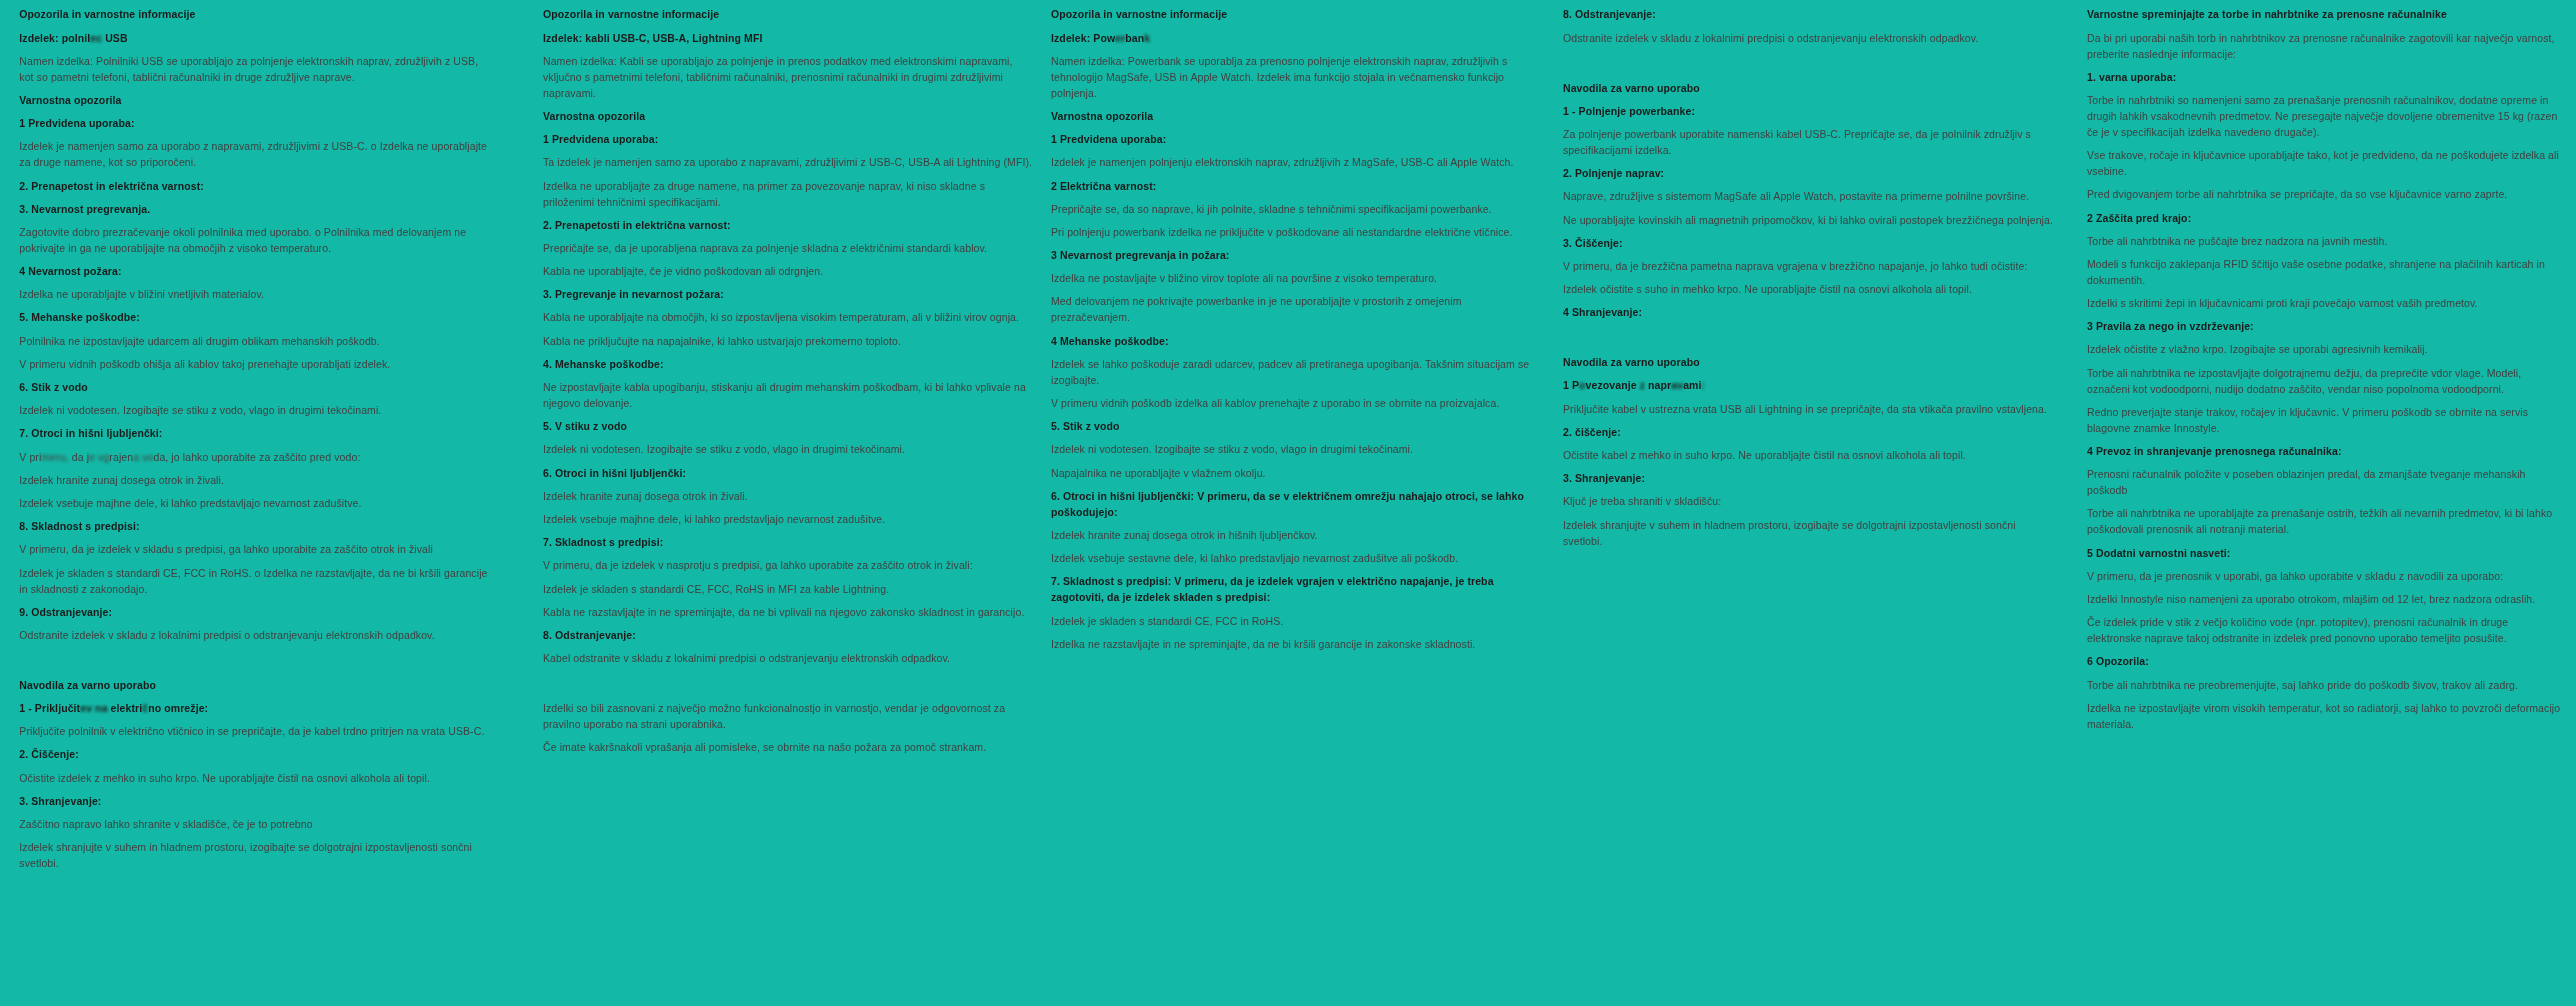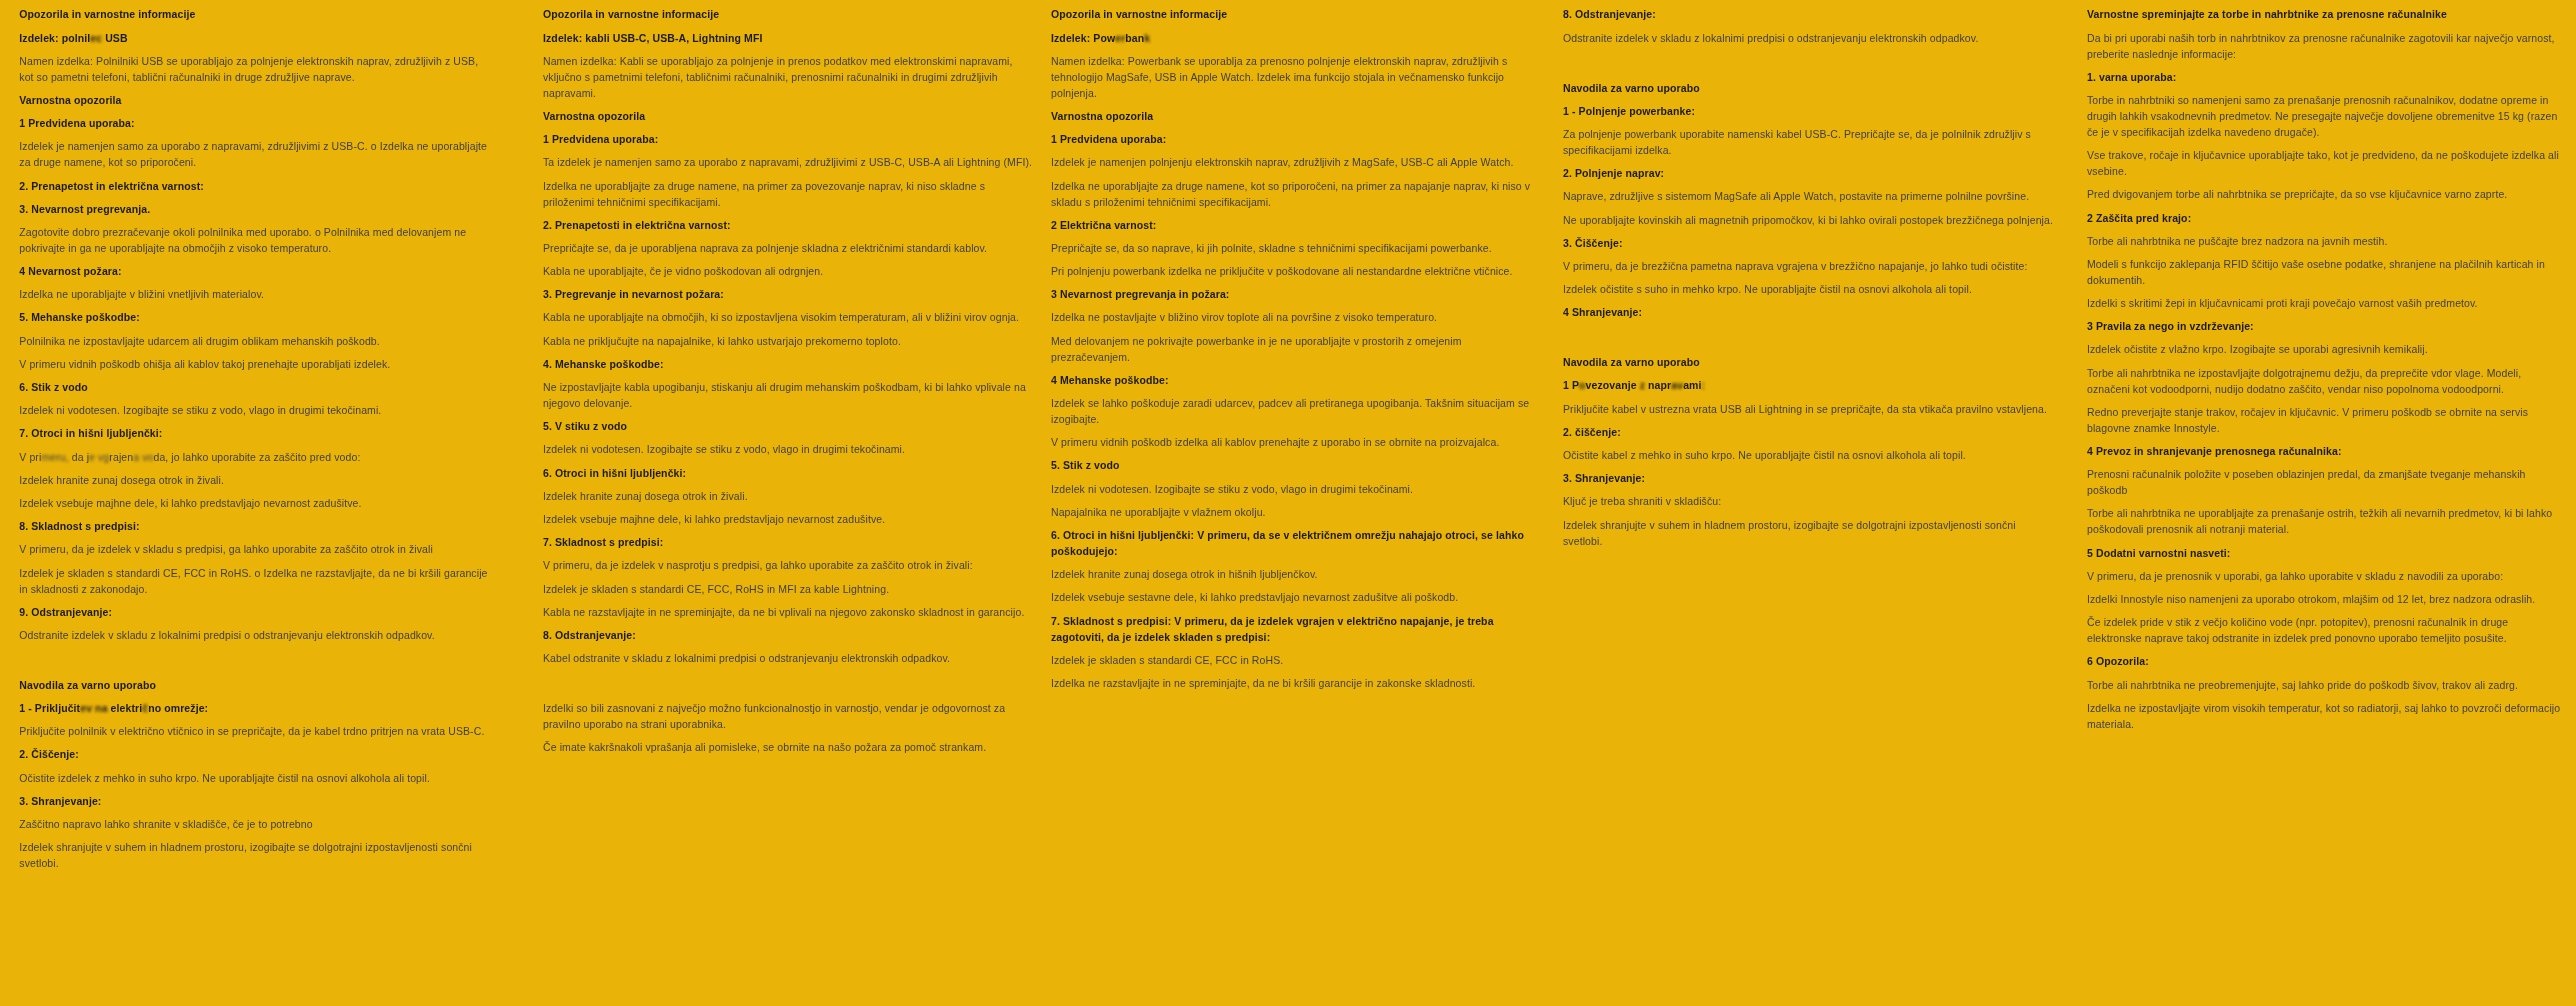--- a/index.html
+++ b/index.html
@@ -32,21 +32,21 @@
   .para {
     font-weight: 400;
     color: #404040;
   }
   .gap { margin-top: 34px; }
   .smudge { filter: blur(1.6px); }
 </style>
 </head>
 <body>
 
-<div class="canvas" style="background: #eab308; width: 2576px; height: 1006px;">
+<div class="canvas" style="background: #14b8a6; width: 2576px; height: 1006px;">
     <div class="col" style="left: 19.3px; width: 473px;">
       <h3 class="hd">Opozorila in varnostne informacije</h3>
       <h3 class="hd"><span>Izdelek: polnil</span><span class="smudge">ec</span><span> USB</span></h3>
       <p class="para">Namen izdelka: Polnilniki USB se uporabljajo za polnjenje elektronskih naprav, združljivih z USB, kot so pametni telefoni, tablični računalniki in druge združljive naprave.</p>
       <h3 class="hd">Varnostna opozorila</h3>
       <h3 class="hd">1 Predvidena uporaba:</h3>
       <p class="para">Izdelek je namenjen samo za uporabo z napravami, združljivimi z USB-C. o Izdelka ne uporabljajte za druge namene, kot so priporočeni.</p>
       <h3 class="hd">2. Prenapetost in električna varnost:</h3>
       <h3 class="hd">3. Nevarnost pregrevanja.</h3>
       <p class="para">Zagotovite dobro prezračevanje okoli polnilnika med uporabo. o Polnilnika med delovanjem ne pokrivajte in ga ne uporabljajte na območjih z visoko temperaturo.</p>
@@ -71,21 +71,21 @@
       <p class="para">Priključite polnilnik v električno vtičnico in se prepričajte, da je kabel trdno pritrjen na vrata USB-C.</p>
       <h3 class="hd">2. Čiščenje:</h3>
       <p class="para">Očistite izdelek z mehko in suho krpo. Ne uporabljajte čistil na osnovi alkohola ali topil.</p>
       <h3 class="hd">3. Shranjevanje:</h3>
       <p class="para">Zaščitno napravo lahko shranite v skladišče, če je to potrebno</p>
       <p class="para">Izdelek shranjujte v suhem in hladnem prostoru, izogibajte se dolgotrajni izpostavljenosti sončni svetlobi.</p>
     </div>
     <div class="col" style="left: 543px; width: 491px;">
       <h3 class="hd">Opozorila in varnostne informacije</h3>
       <h3 class="hd">Izdelek: kabli USB-C, USB-A, Lightning MFI</h3>
-      <p class="para">Namen izdelka: Kabli se uporabljajo za polnjenje in prenos podatkov med elektronskimi napravami, vključno s pametnimi telefoni, tabličnimi računalniki, prenosnimi računalniki in drugimi združljivih napravami.</p>
+      <p class="para">Namen izdelka: Kabli se uporabljajo za polnjenje in prenos podatkov med elektronskimi napravami, vključno s pametnimi telefoni, tabličnimi računalniki, prenosnimi računalniki in drugimi združljivimi napravami.</p>
       <h3 class="hd">Varnostna opozorila</h3>
       <h3 class="hd">1 Predvidena uporaba:</h3>
       <p class="para">Ta izdelek je namenjen samo za uporabo z napravami, združljivimi z USB-C, USB-A ali Lightning (MFI).</p>
       <p class="para">Izdelka ne uporabljajte za druge namene, na primer za povezovanje naprav, ki niso skladne s priloženimi tehničnimi specifikacijami.</p>
       <h3 class="hd">2. Prenapetosti in električna varnost:</h3>
       <p class="para">Prepričajte se, da je uporabljena naprava za polnjenje skladna z električnimi standardi kablov.</p>
       <p class="para">Kabla ne uporabljajte, če je vidno poškodovan ali odrgnjen.</p>
       <h3 class="hd">3. Pregrevanje in nevarnost požara:</h3>
       <p class="para">Kabla ne uporabljajte na območjih, ki so izpostavljena visokim temperaturam, ali v bližini virov ognja.</p>
       <p class="para">Kabla ne priključujte na napajalnike, ki lahko ustvarjajo prekomerno toploto.</p>
@@ -105,21 +105,20 @@
       <p class="para gap">Izdelki so bili zasnovani z največjo možno funkcionalnostjo in varnostjo, vendar je odgovornost za pravilno uporabo na strani uporabnika.</p>
       <p class="para">Če imate kakršnakoli vprašanja ali pomisleke, se obrnite na našo požara za pomoč strankam.</p>
     </div>
     <div class="col" style="left: 1051px; width: 491px;">
       <h3 class="hd">Opozorila in varnostne informacije</h3>
       <h3 class="hd"><span>Izdelek: Pow</span><span class="smudge">er</span><span>ban</span><span class="smudge">k</span></h3>
       <p class="para">Namen izdelka: Powerbank se uporablja za prenosno polnjenje elektronskih naprav, združljivih s tehnologijo MagSafe, USB in Apple Watch. Izdelek ima funkcijo stojala in večnamensko funkcijo polnjenja.</p>
       <h3 class="hd">Varnostna opozorila</h3>
       <h3 class="hd">1 Predvidena uporaba:</h3>
       <p class="para">Izdelek je namenjen polnjenju elektronskih naprav, združljivih z MagSafe, USB-C ali Apple Watch.</p>
-      <p class="para">Izdelka ne uporabljajte za druge namene, kot so priporočeni, na primer za napajanje naprav, ki niso v skladu s priloženimi tehničnimi specifikacijami.</p>
       <h3 class="hd">2 Električna varnost:</h3>
       <p class="para">Prepričajte se, da so naprave, ki jih polnite, skladne s tehničnimi specifikacijami powerbanke.</p>
       <p class="para">Pri polnjenju powerbank izdelka ne priključite v poškodovane ali nestandardne električne vtičnice.</p>
       <h3 class="hd">3 Nevarnost pregrevanja in požara:</h3>
       <p class="para">Izdelka ne postavljajte v bližino virov toplote ali na površine z visoko temperaturo.</p>
       <p class="para">Med delovanjem ne pokrivajte powerbanke in je ne uporabljajte v prostorih z omejenim prezračevanjem.</p>
       <h3 class="hd">4 Mehanske poškodbe:</h3>
       <p class="para">Izdelek se lahko poškoduje zaradi udarcev, padcev ali pretiranega upogibanja. Takšnim situacijam se izogibajte.</p>
       <p class="para">V primeru vidnih poškodb izdelka ali kablov prenehajte z uporabo in se obrnite na proizvajalca.</p>
       <h3 class="hd">5. Stik z vodo</h3>

